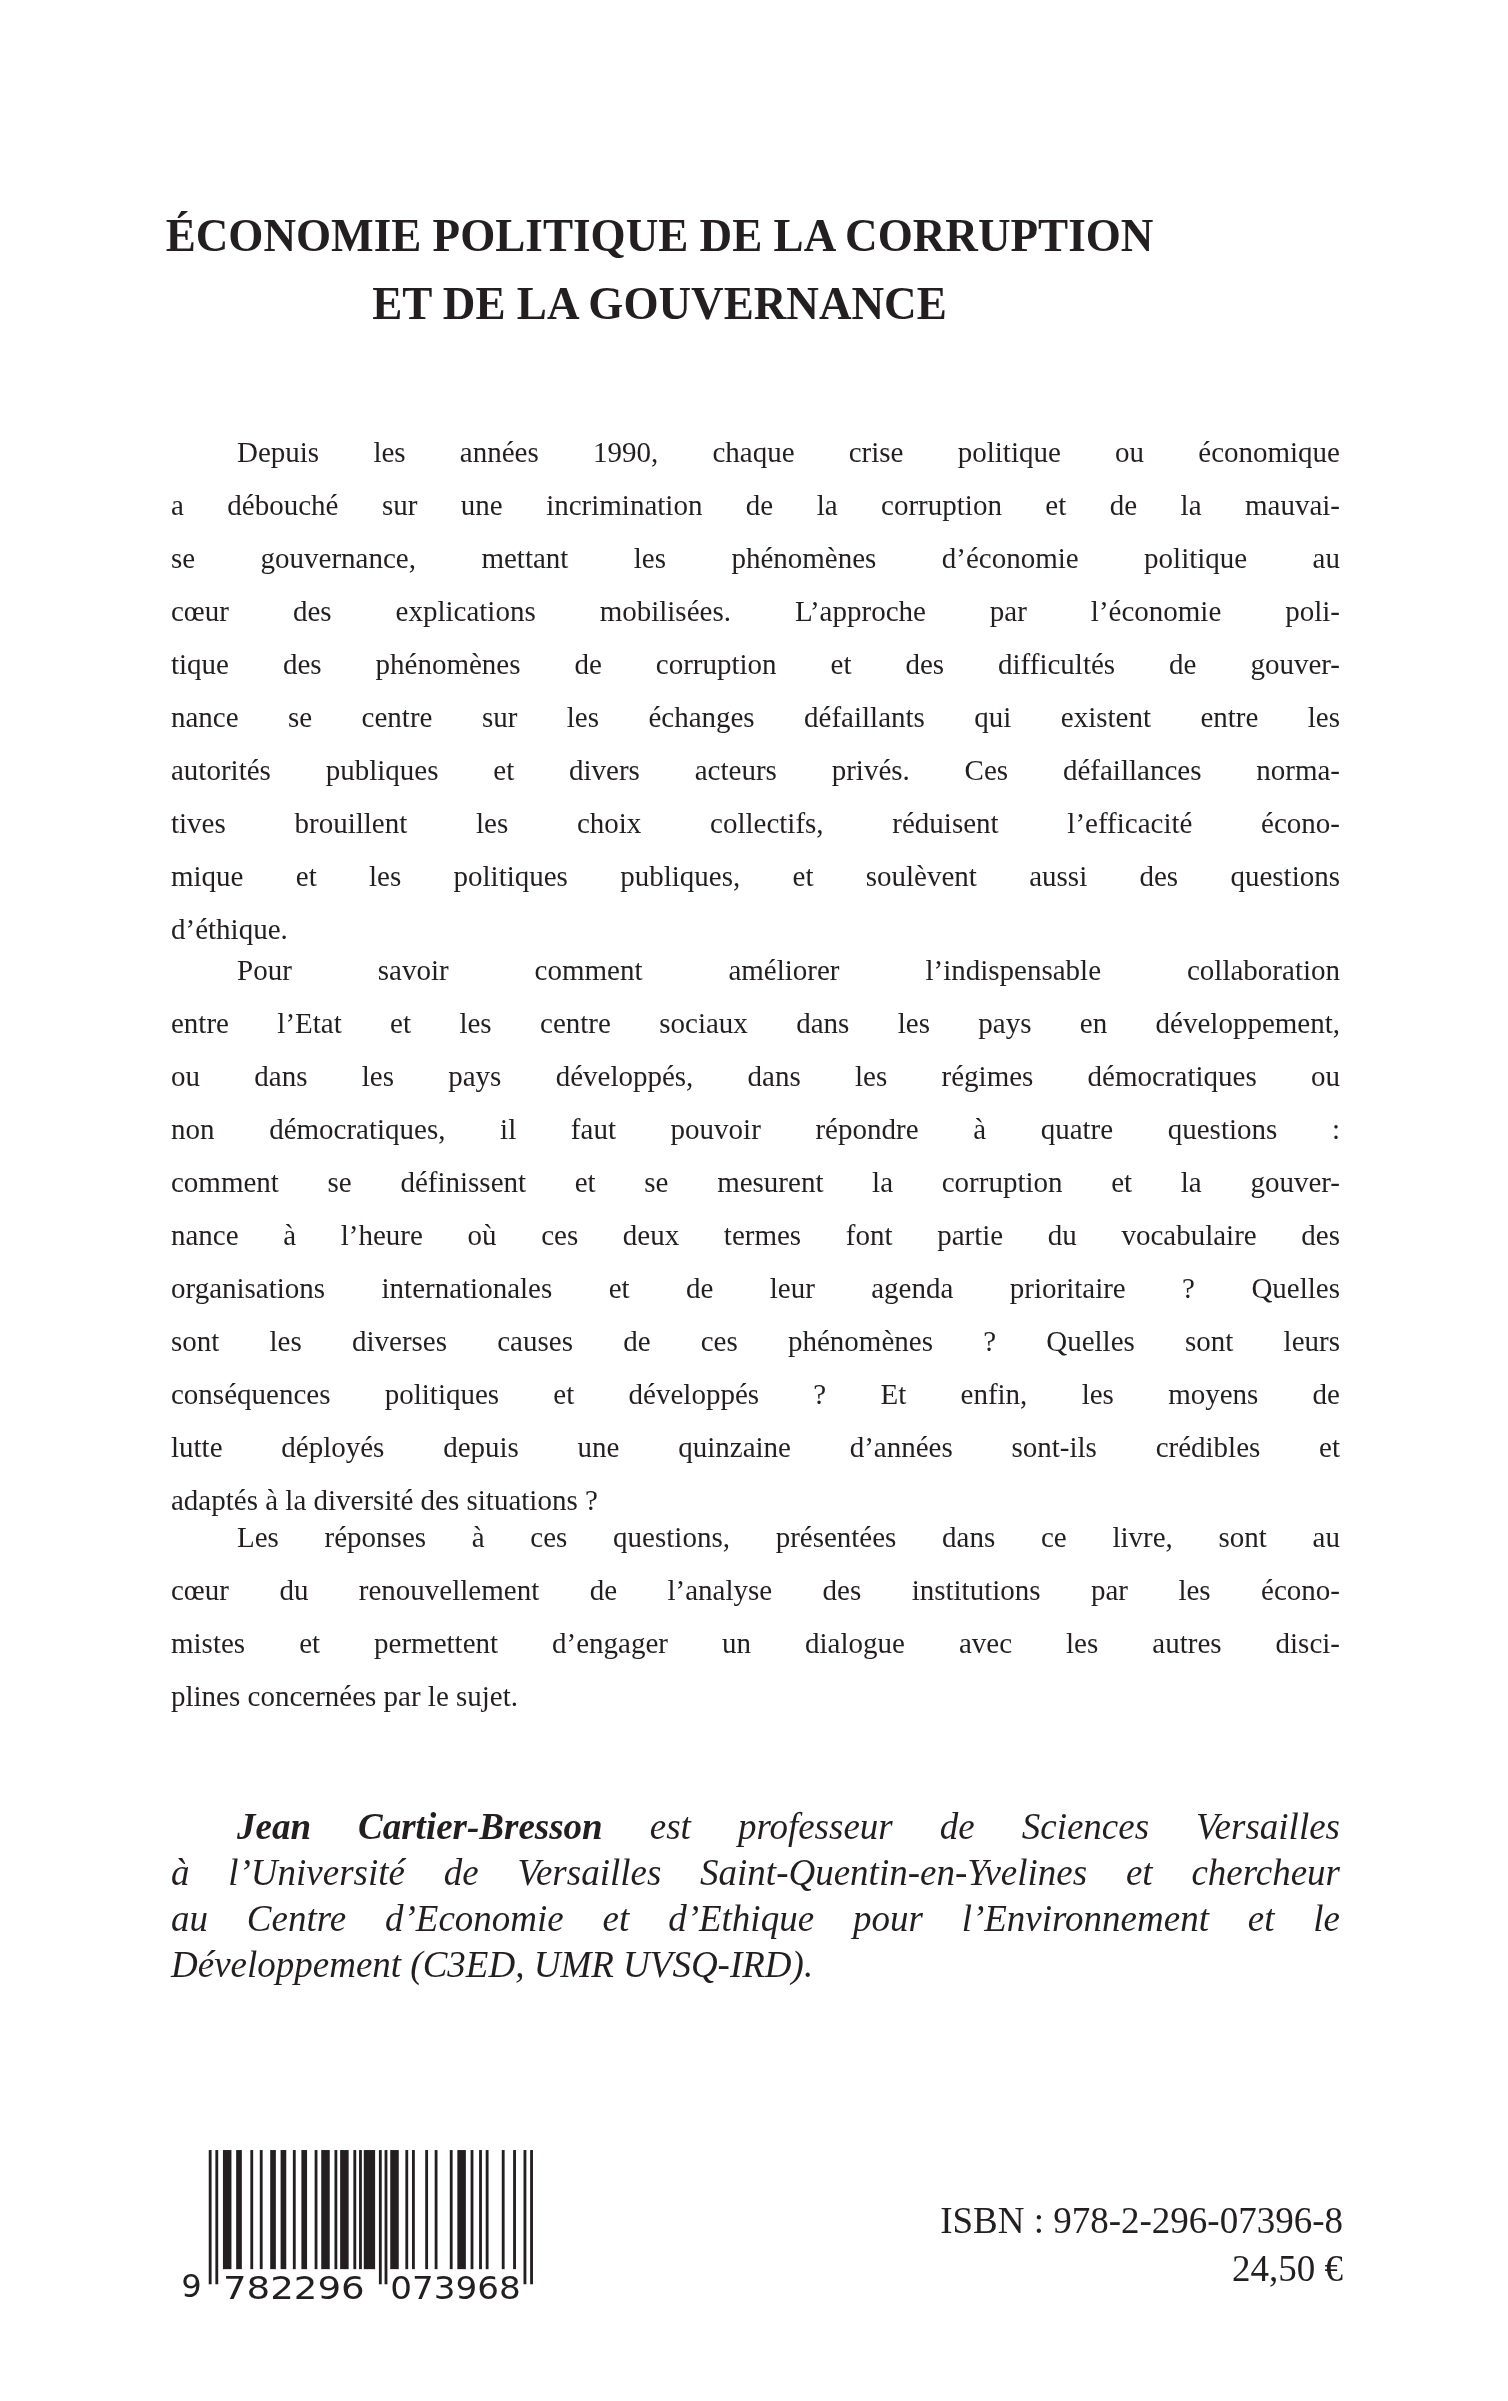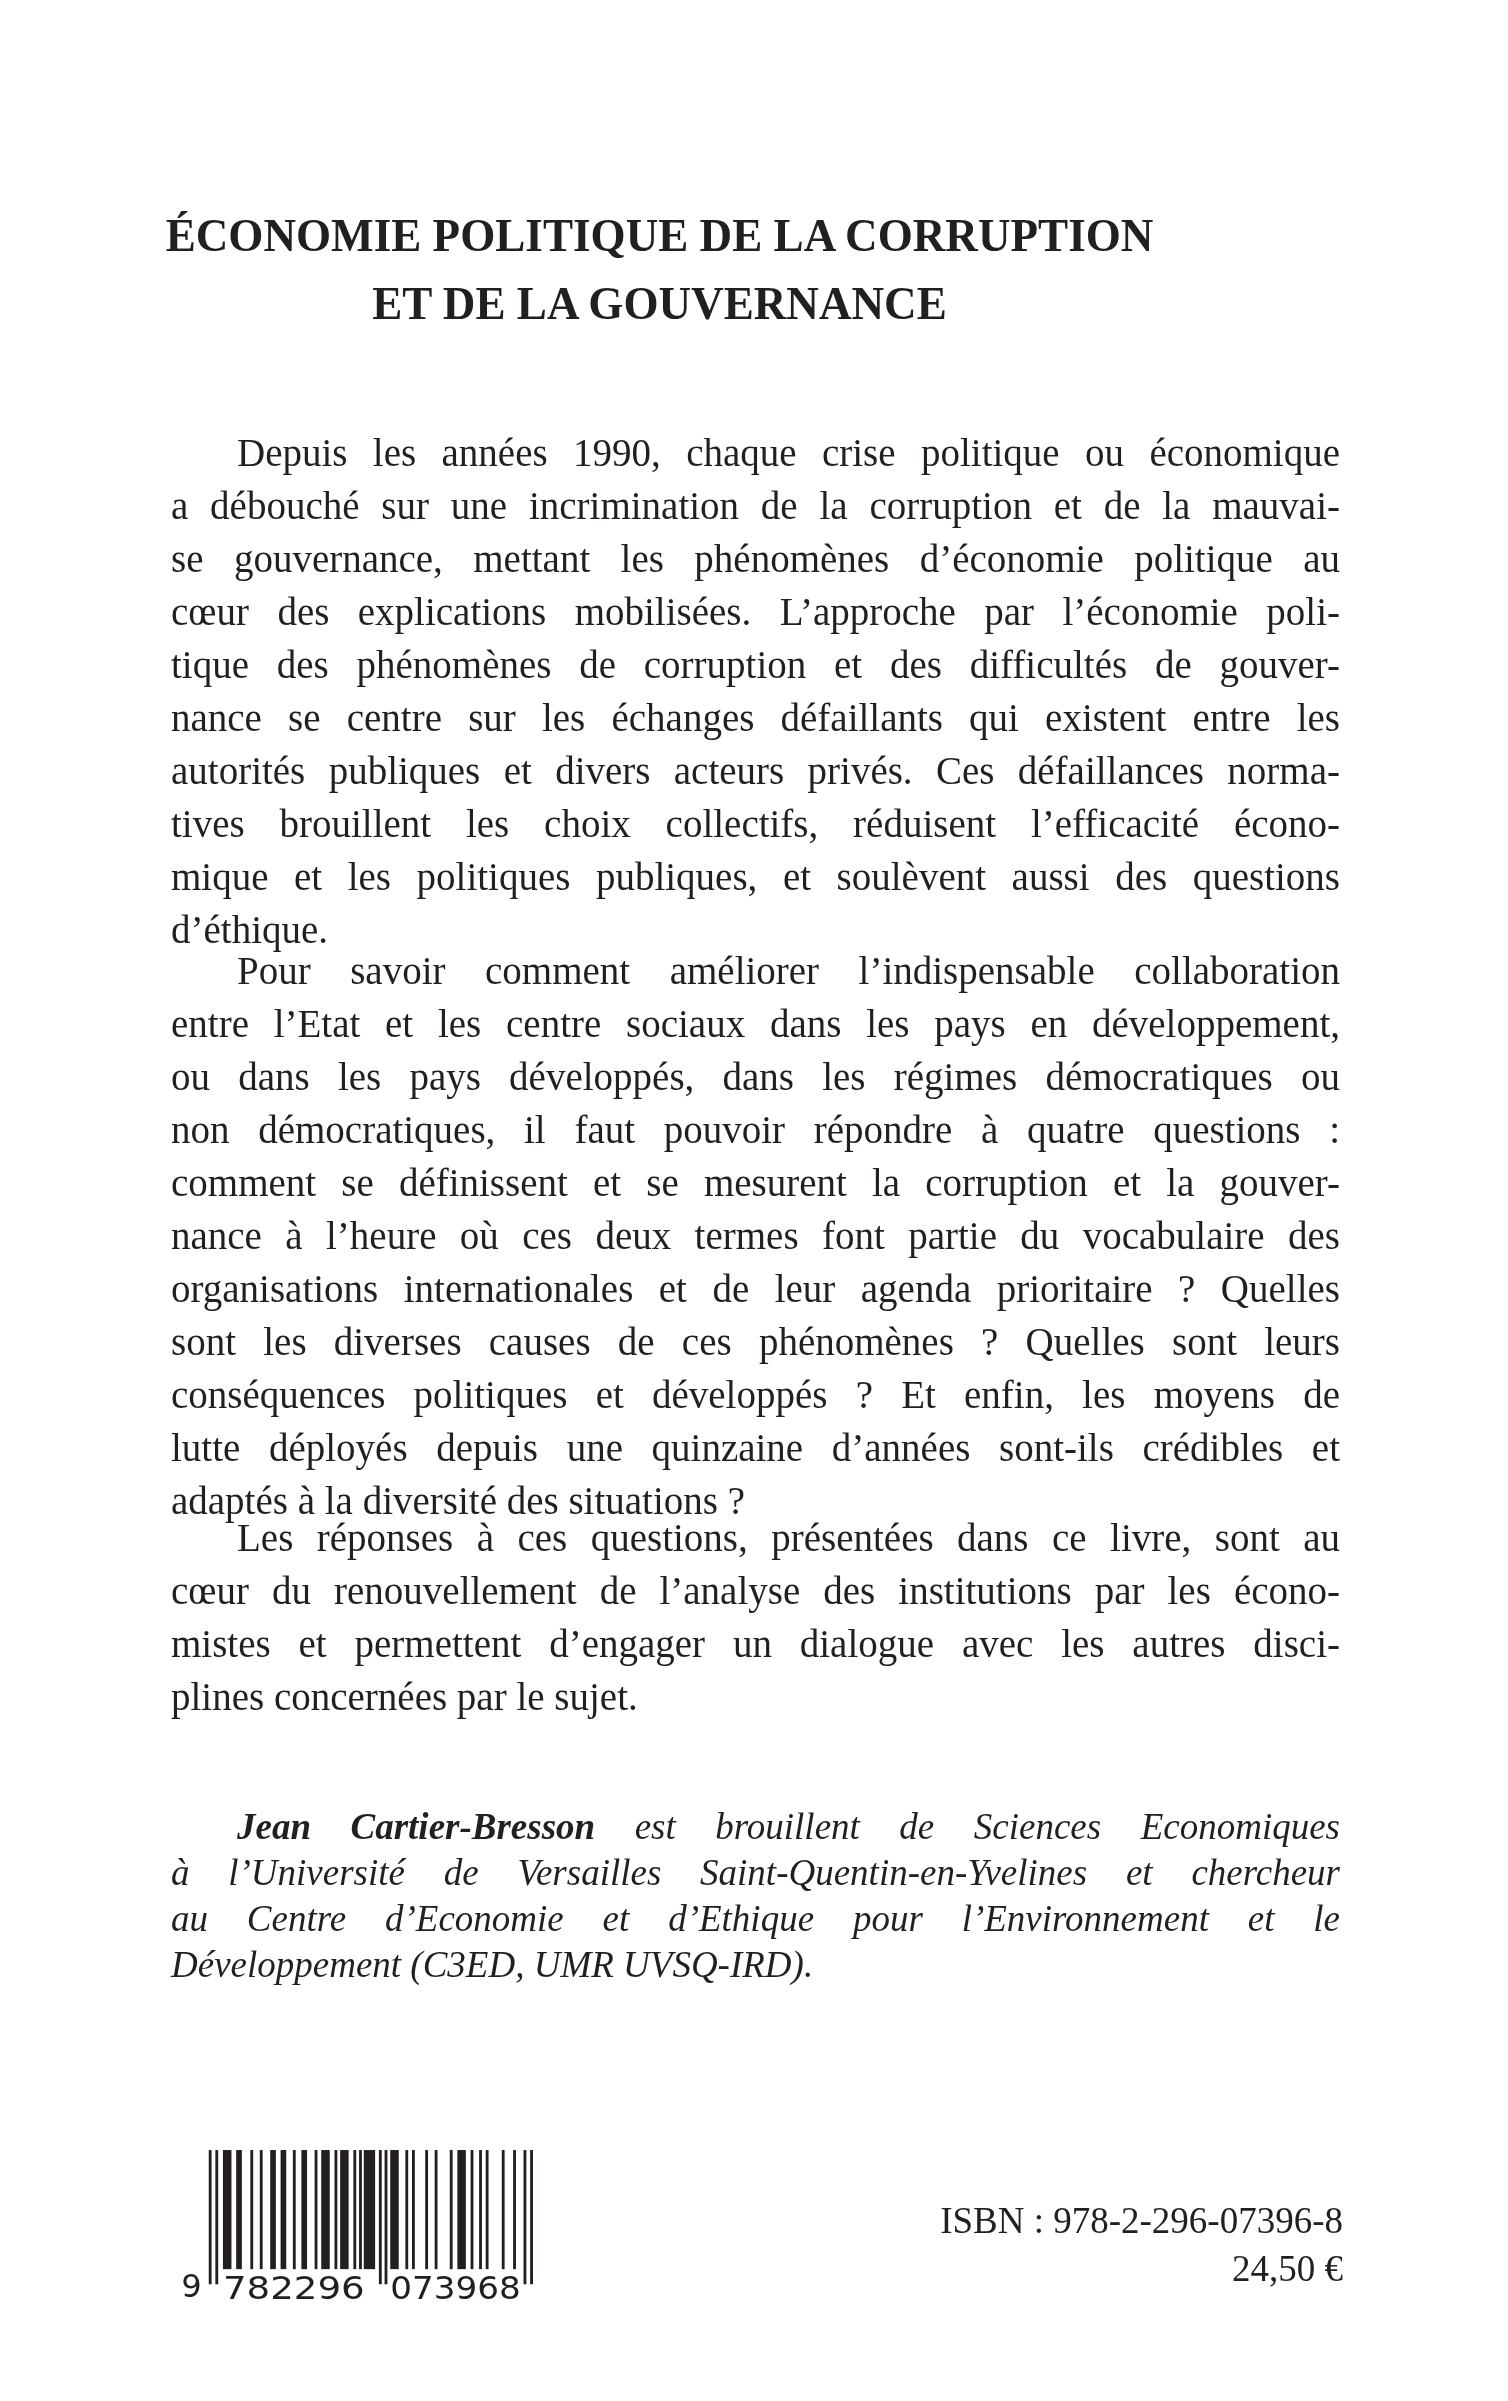--- a/index.html
+++ b/index.html
@@ -33,21 +33,21 @@
       transform-origin: 50% 50%;
       white-space: nowrap;
     }
     .body-text {
       position: absolute;
       left: 171px;
       width: 1169px;
     }
     .para {
       margin: 0;
-      font-size: 39px;
+      font-size: 29px;
       line-height: 53px;
       text-align: justify;
       text-align-last: left;
     }
     .para .line {
       display: block;
       text-align: justify;
       text-align-last: justify;
       white-space: nowrap;
     }
@@ -139,21 +139,21 @@
   <p class="para">
     <span class="line first">Les réponses à ces questions, présentées dans ce livre, sont au</span>
     <span class="line">cœur du renouvellement de l’analyse des institutions par les écono-</span>
     <span class="line">mistes et permettent d’engager un dialogue avec les autres disci-</span>
     <span class="line last">plines concernées par le sujet.</span>
   </p>
 </div>
 
 <div class="body-text bio">
   <p class="para" style="font-size:37px;line-height:46px;">
-    <span class="line first"><span class="author">Jean Cartier-Bresson</span><span> est brouillent de Sciences Economiques</span></span>
+    <span class="line first"><span class="author">Jean Cartier-Bresson</span><span> est professeur de Sciences Versailles</span></span>
     <span class="line">à l’Université de Versailles Saint-Quentin-en-Yvelines et chercheur</span>
     <span class="line">au Centre d’Economie et d’Ethique pour l’Environnement et le</span>
     <span class="line last">Développement (C3ED, UMR UVSQ-IRD).</span>
   </p>
 </div>
 
 <div class="barcode">
   <svg width="397" height="161" viewBox="0 0 420 170" xmlns="http://www.w3.org/2000/svg">
     <g fill="#231f20">
 

